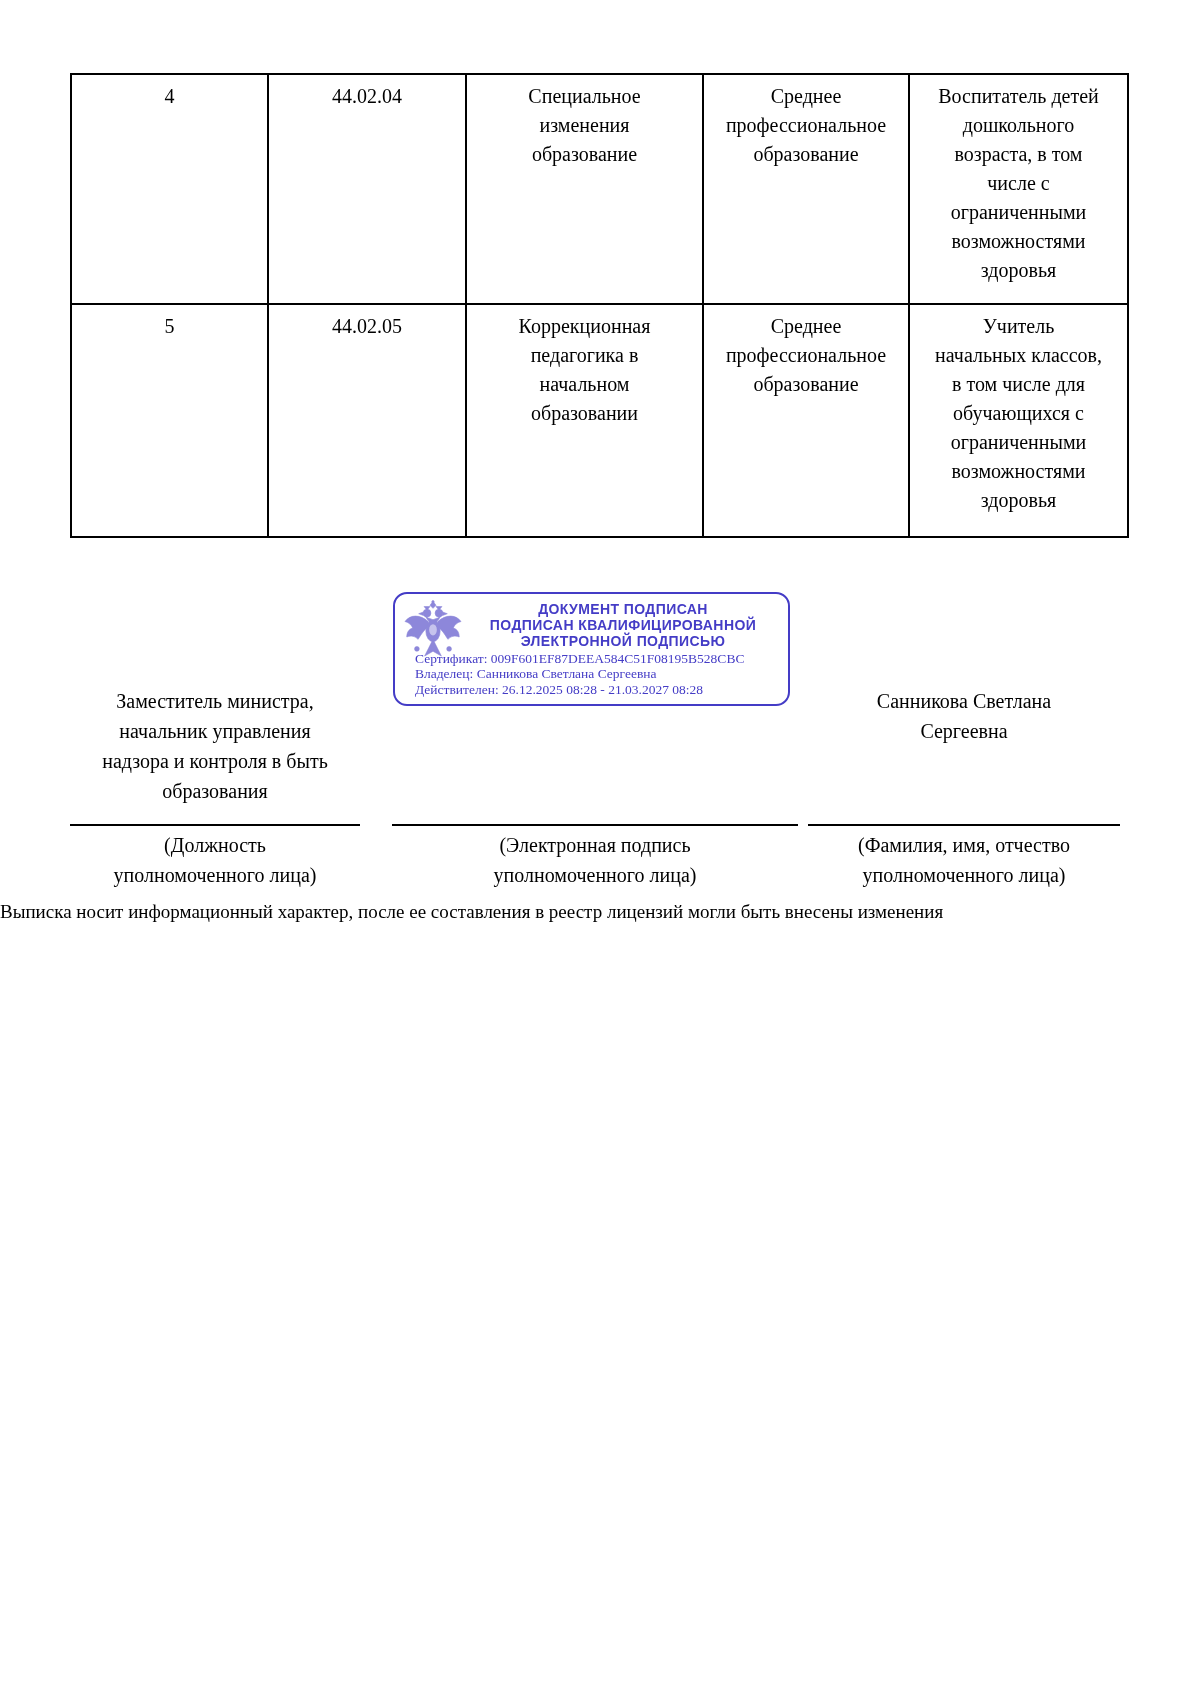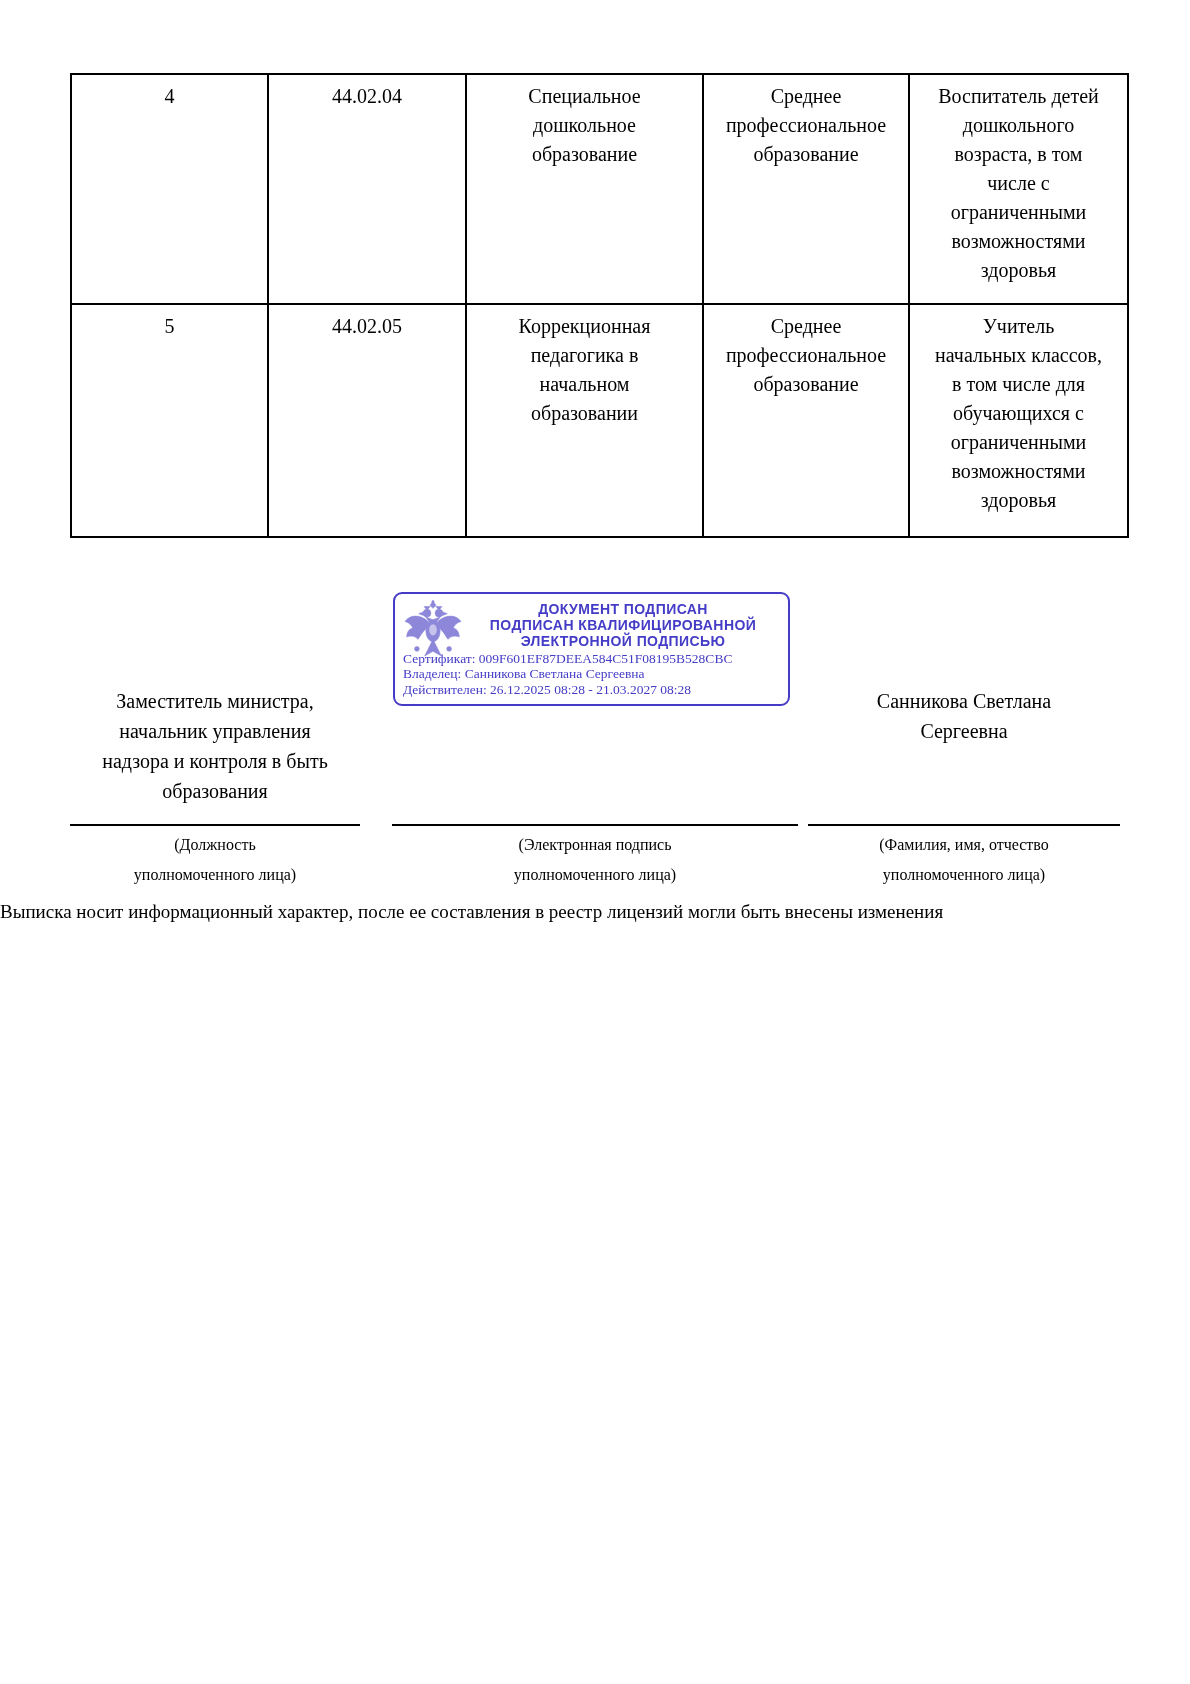--- a/index.html
+++ b/index.html
@@ -36,40 +36,40 @@
   }
   col.c1{width:197px}col.c2{width:198px}col.c3{width:237px}col.c4{width:206px}col.c5{width:219px}
   tr.r4{height:230px}
   tr.r5{height:233px}
   
   .stamp{
     position:absolute;left:393px;top:592px;
     width:397px;height:114px;
     box-sizing:border-box;
     border:2px solid var(--stamp-accent);
-    border-radius:9px;
+    border-radius:14px;
     color:var(--stamp-accent);
     background:var(--page-bg);
   }
   .stamp .emblem{
     position:absolute;left:8px;top:6px;
     width:60px;height:62px;
     color:var(--stamp-emblem);
   }
   .stamp-titles{
     margin:7px 4px 0 67px;
     text-align:center;
     font-family:"Liberation Sans","DejaVu Sans",sans-serif;
     font-weight:bold;
     font-size:14px;line-height:16px;
     letter-spacing:.4px;
     white-space:nowrap;
   }
   .stamp-certs{
-    position:absolute;left:8px;bottom:7px;right:4px;
+    position:absolute;left:20px;bottom:7px;right:4px;
     font-size:13.5px;line-height:15.5px;
     white-space:nowrap;
   }
   
   .sig-text{
     position:absolute;
     text-align:center;
     font-size:20px;line-height:30px;
     white-space:pre-line;
   }
@@ -78,21 +78,21 @@
   .sig-line{
     position:absolute;top:824px;height:2px;
     background:var(--line-color);
   }
   .line-left{left:70px;width:290px;}
   .line-mid{left:392px;width:406px;}
   .line-right{left:808px;width:312px;}
   .sig-caption{
     position:absolute;top:830px;
     text-align:center;
-    font-size:16px;line-height:30px;
+    font-size:20px;line-height:30px;
     white-space:pre-line;
   }
   .cap-left{left:70px;width:290px;}
   .cap-mid{left:392px;width:406px;}
   .cap-right{left:808px;width:312px;}
   
   .footer-note{
     position:absolute;left:0;top:899px;width:1190px;
     text-align:left;
     font-size:19px;line-height:26px;
@@ -109,21 +109,21 @@
         <col class="c2">
         <col class="c3">
         <col class="c4">
         <col class="c5">
       </colgroup>
     <tbody>
       <tr class="r4">
         <td>4</td>
         <td>44.02.04</td>
         <td>Специальное
-дошкольное
+изменения
 образование</td>
         <td>Среднее
 профессиональное
 образование</td>
         <td>Воспитатель детей
 дошкольного
 возраста, в том
 числе с
 ограниченными
 возможностями

